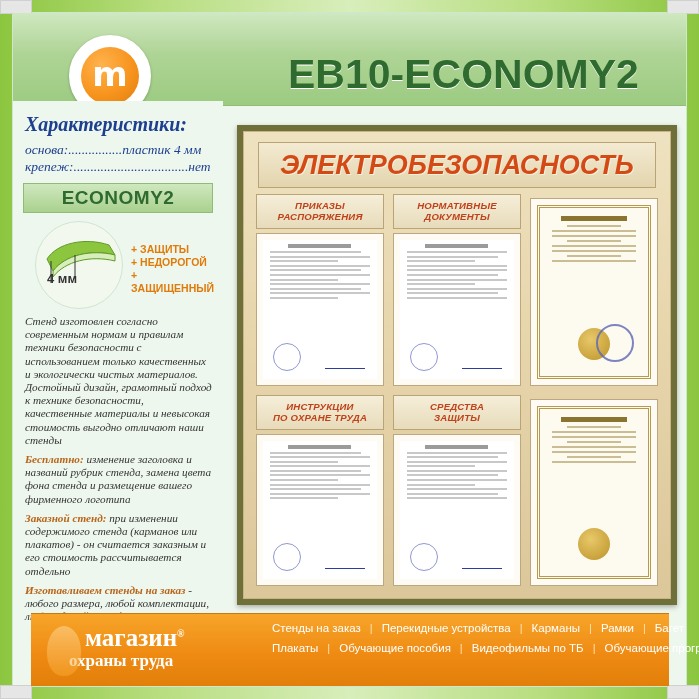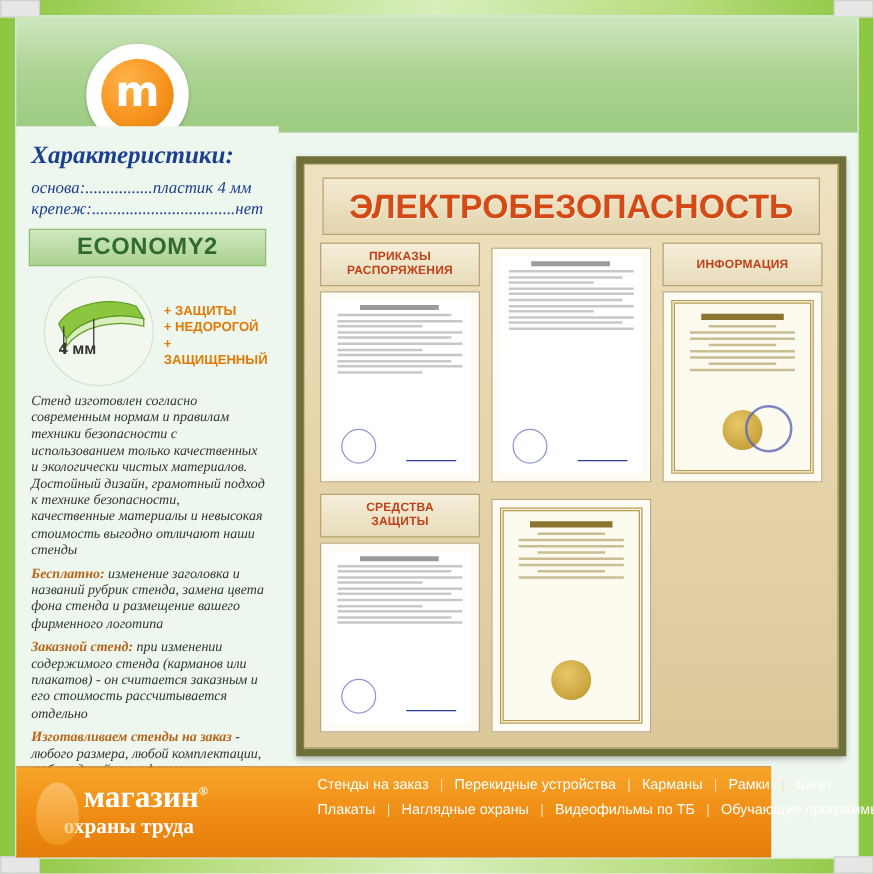--- a/index.html
+++ b/index.html
@@ -121,20 +121,21 @@
     background:#6f6f3a;
     padding:6px;
     box-sizing:border-box;
     box-shadow:0 2px 5px rgba(0,0,0,.3);
   }
   .stand{
     position:relative;width:100%;height:100%;
     background:linear-gradient(180deg,#efe2c0 0%,#e8d6ad 40%,#dcc79a 100%);
     box-sizing:border-box;
     border:1px solid #c9b483;
+    font-style:italic;
   }
   .stand-title{
     position:absolute;left:14px;top:10px;right:14px;height:44px;
     background:linear-gradient(180deg,#f3ead2 0%,#e3d4ad 100%);
     border:1px solid #b9a476;
     display:flex;align-items:center;justify-content:center;
   }
   .stand-title span{
     font-size:27px;font-weight:bold;color:#d44a16;
     letter-spacing:0px;
@@ -211,23 +212,24 @@
     width:32px;height:32px;border-radius:50%;
     background:radial-gradient(circle at 40% 35%,#e8c86a 0%,#c9a33c 70%,#a9841f 100%);
   }
   .cert .seal2{
     position:absolute;right:14px;bottom:14px;
     width:34px;height:34px;border-radius:50%;
     border:2px solid #5b66b5;opacity:.8;
   }
   
   .bottom{
-    position:absolute;left:13px;bottom:13px;width:604px;height:72px;
+    position:absolute;left:31px;bottom:13px;width:604px;height:72px;
     background:linear-gradient(180deg,#f7a52a 0%,#ef8b13 55%,#e27f0a 100%);
     border-top:1px solid #c97a0c;
+    padding-left:34px;
   }
   .shop{
     position:absolute;left:10px;top:4px;width:208px;height:64px;
   }
   .shop-line1{
     font-size:25px;font-weight:bold;color:#ffffff;
     font-family:"Liberation Serif", serif;
     margin:2px 0 0 44px;line-height:27px;
   }
   .shop-line2{
@@ -269,20 +271,21 @@
   <div class="tab tr"></div>
   <div class="tab bl"></div>
   <div class="tab br"></div>
 
   <div class="header">
     <div class="logo">
       <div class="logo-inner">
         <span>m</span>
       </div>
     </div>
+    <div class="model-title">EB10-ECONOMY2</div>
   </div>
 
   <div class="left">
     <div class="spec-title">Характеристики:</div>
 
     <div class="spec-row">основа:................пластик 4 мм</div>
     <div class="spec-row">крепеж:..................................нет</div>
 
     <div class="badge">
       <span>ECONOMY2</span>
@@ -337,20 +340,24 @@
                 <div class="ln m"></div>
               <div class="ln"></div>
                 <div class="ln s"></div>
               <div class="stamp"></div>
               <div class="sign"></div>
             </div>
           </div>
         </div>
 
         <div class="cell">
+          <div class="cell-head">
+            <b>НОРМАТИВНЫЕ</b>
+            <b>ДОКУМЕНТЫ</b>
+          </div>
           <div class="pocket">
             <div class="doc">
               <div class="dtitle short"></div>
               <div class="ln"></div>
                 <div class="ln m"></div>
                 <div class="ln s"></div>
               <div class="ln"></div>
                 <div class="ln"></div>
                 <div class="ln m"></div>
               <div class="ln"></div>
@@ -358,40 +365,61 @@
                 <div class="ln"></div>
               <div class="ln m"></div>
                 <div class="ln"></div>
               <div class="stamp"></div>
               <div class="sign"></div>
             </div>
           </div>
         </div>
 
         <div class="cell">
-          <div class="cell-head">
-            <b>ИНФОРМАЦИЯ</b>
-          </div>
           <div class="pocket">
             <div class="cert">
               <div class="chead"></div>
               <div class="cln s"></div>
                 <div class="cln"></div>
                 <div class="cln"></div>
               <div class="cln s"></div>
                 <div class="cln"></div>
                 <div class="cln"></div>
               <div class="cln s"></div>
                 <div class="cln"></div>
               <div class="seal"></div>
               <div class="seal2"></div>
             </div>
           </div>
         </div>
 
+        <div class="cell">
+          <div class="cell-head">
+            <b>ИНСТРУКЦИИ</b>
+            <b>ПО ОХРАНЕ ТРУДА</b>
+          </div>
+          <div class="pocket">
+            <div class="doc">
+              <div class="dtitle short"></div>
+              <div class="ln m"></div>
+                <div class="ln"></div>
+                <div class="ln s"></div>
+              <div class="ln"></div>
+                <div class="ln m"></div>
+                <div class="ln"></div>
+              <div class="ln s"></div>
+                <div class="ln"></div>
+                <div class="ln m"></div>
+              <div class="ln"></div>
+                <div class="ln s"></div>
+              <div class="stamp"></div>
+              <div class="sign"></div>
+            </div>
+          </div>
+        </div>
 
         <div class="cell">
           <div class="cell-head">
             <b>СРЕДСТВА</b>
             <b>ЗАЩИТЫ</b>
           </div>
           <div class="pocket">
             <div class="doc">
               <div class="dtitle short"></div>
               <div class="ln"></div>
@@ -449,21 +477,21 @@
         <span class="sep">|</span>
         <a href="#">Карманы</a>
         <span class="sep">|</span>
         <a href="#">Рамки</a>
         <span class="sep">|</span>
         <a href="#">Багет</a>
       </div>
       <div class="lrow">
         <a href="#">Плакаты</a>
         <span class="sep">|</span>
-        <a href="#">Наглядные охраны</a>
+        <a href="#">Обучающие пособия</a>
         <span class="sep">|</span>
         <a href="#">Видеофильмы по ТБ</a>
         <span class="sep">|</span>
         <a href="#">Обучающие программы</a>
       </div>
     </div>
   </div>
 </div>
 
 </body></html>

